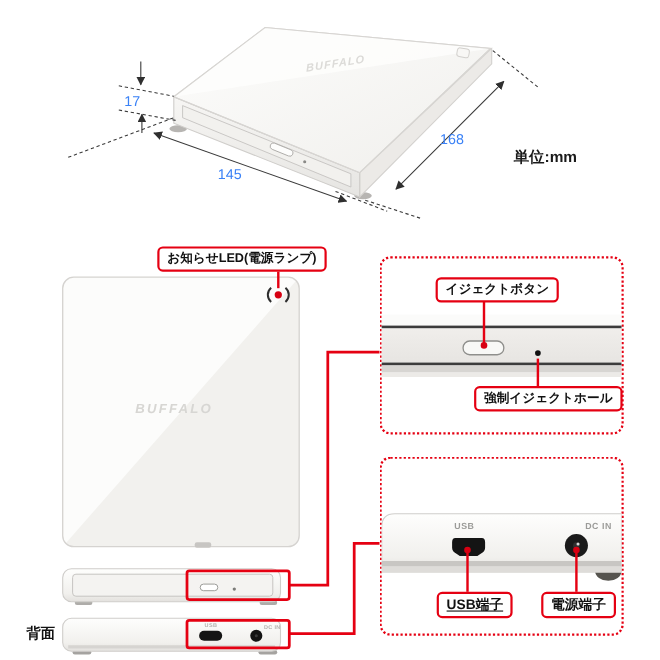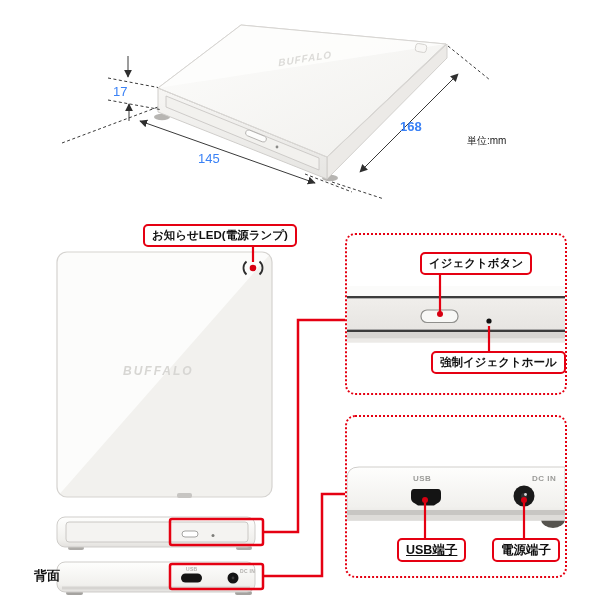--- a/index.html
+++ b/index.html
@@ -11,21 +11,21 @@
   .abs{position:absolute;white-space:nowrap;}
   .z2{z-index:2;}
   .tag{
     position:absolute;z-index:2;background:#fff;border:2px solid #e50012;border-radius:5px;
     padding:2px 7px;font-size:12px;font-weight:bold;line-height:1.3;color:#111;white-space:nowrap;
   }
   .panel{
     position:absolute;z-index:0;border:2px dotted #e50012;border-radius:10px;background:#fff;
   }
   .dim{font-size:13px;color:#3b82f6;}
-  .unit{font-size:10px;font-weight:normal;}
+  .unit{font-size:14px;font-weight:bold;}
   .brand-3d{
     font-size:10px;font-style:italic;font-weight:bold;letter-spacing:1px;color:#dcdbd8;
     transform:rotate(-9deg) skewX(-6deg);
   }
   .brand-top{
     font-size:12px;font-style:italic;font-weight:bold;letter-spacing:2px;color:#d7d6d3;
   }
   .portlbl{font-size:8px;font-weight:bold;color:#9b9b98;letter-spacing:0.5px;}
   .portlbl-tiny{font-size:5px;font-weight:bold;color:#b2b0ad;letter-spacing:0.3px;}
   .rearlbl{font-size:13px;font-weight:bold;color:#111;}
@@ -176,31 +176,31 @@
       <circle cx="524" cy="500" r="3"></circle>
     </g>
   </svg>
 
   <div class="panel" style="left:345px;top:233px;width:218px;height:158px;"></div>
   <div class="panel" style="left:345px;top:415px;width:218px;height:159px;"></div>
 
   <div class="abs z2 brand-3d" style="left:278px;top:53px;">BUFFALO</div>
   <div class="abs z2 dim" style="left:113px;top:84px;">17</div>
   <div class="abs z2 dim" style="left:188px;top:151px;margin-left:10px;">145</div>
-  <div class="abs z2 dim" style="left:400px;top:119px;font-weight:bold;">168</div>
+  <div class="abs z2 dim" style="left:400px;top:119px;">168</div>
   <div class="abs z2 unit" style="left:467px;top:134px;">単位:mm</div>
 
   <div class="tag" style="left:143px;top:224px;font-size:11.5px;">お知らせLED(電源ランプ)</div>
   <div class="abs z2 brand-top" style="left:123px;top:364px;">BUFFALO</div>
 
-  <div class="tag" style="left:396px;top:252px;font-size:11.5px;margin-left:24px;">イジェクトボタン</div>
+  <div class="tag" style="left:396px;top:252px;font-size:11.5px;">イジェクトボタン</div>
   <div class="tag" style="left:431px;top:351px;font-size:11.5px;">強制イジェクトホール</div>
 
   <div class="abs z2 portlbl" style="left:413px;top:474px;">USB</div>
   <div class="abs z2 portlbl" style="left:532px;top:474px;">DC IN</div>
   <div class="tag" style="left:397px;top:538px;font-size:12.5px;text-decoration:underline;">USB端子</div>
   <div class="tag" style="left:492px;top:538px;font-size:12.5px;">電源端子</div>
 
-  <div class="abs z2 rearlbl" style="left:34px;top:567px;">背面</div>
+  <div class="abs z2 rearlbl" style="left:24px;top:567px;">背面</div>
   <div class="abs z2 portlbl-tiny" style="left:186px;top:566px;">USB</div>
   <div class="abs z2 portlbl-tiny" style="left:240px;top:568px;">DC IN</div>
 
 </div>
 
 </body></html>

